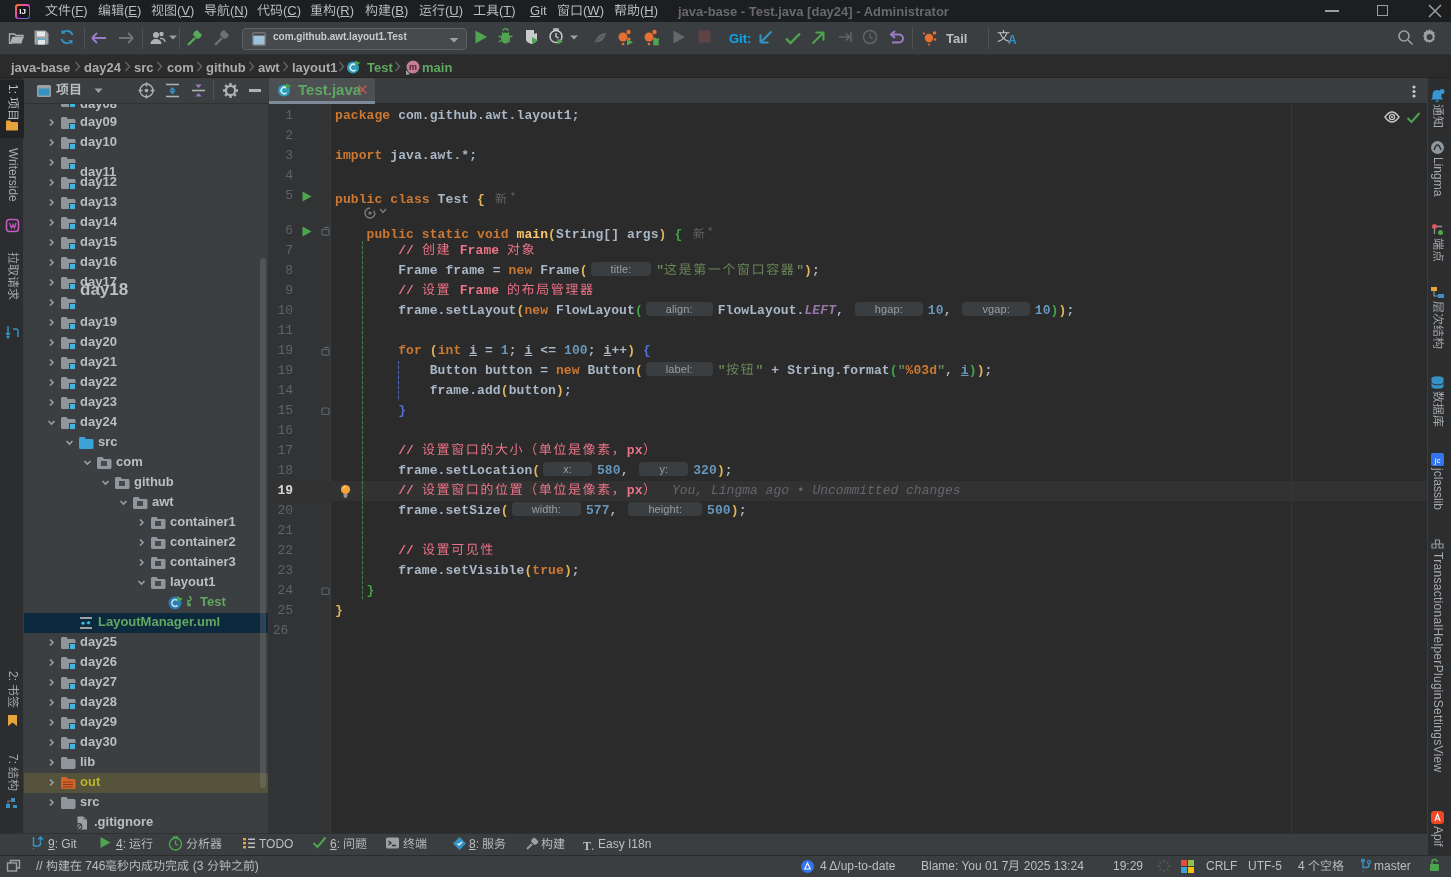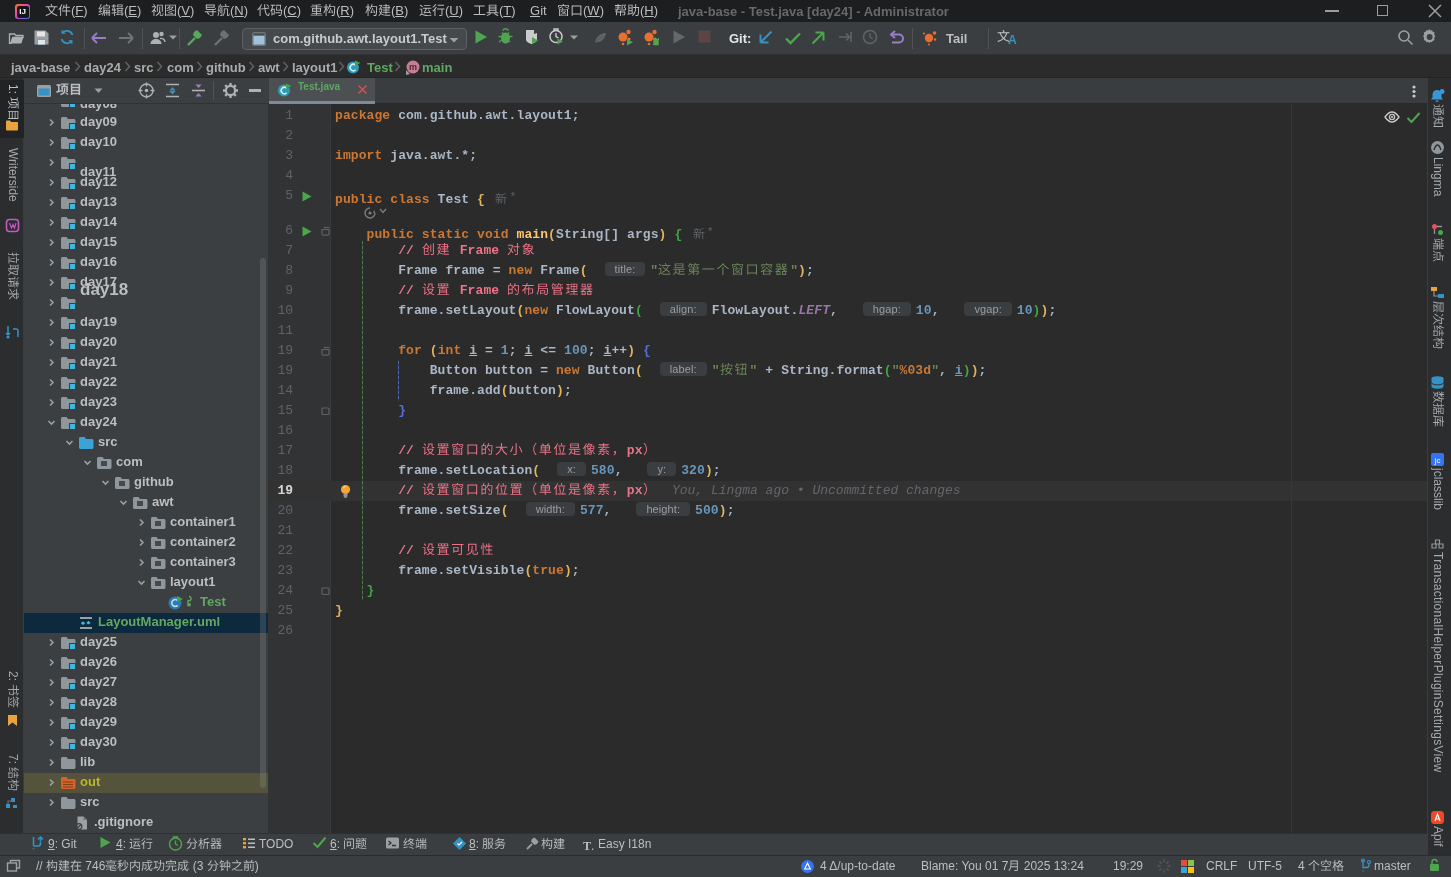--- a/index.html
+++ b/index.html
@@ -4,22 +4,22 @@
 html,body{width:1451px;height:877px;overflow:hidden;background:#2b2b2b;
  font-family:"Liberation Sans",sans-serif;-webkit-font-smoothing:antialiased}
 body>div,div>div{position:absolute}
 .cj{display:inline-block}
 .mono{font-family:"Liberation Mono",monospace;font-size:13px;font-weight:bold;
  line-height:20px;white-space:pre;letter-spacing:0.09px}
 .kw{color:#cc7832}.pl{color:#a9b7c6}.num{color:#6897bb}.str{color:#6a8759}
 .cmt{color:#ed7388}.mth{color:#ffc66d}.cst{color:#9876aa;font-style:italic}
 .pG{color:#dfb45c}.pV{color:#41a645}.pB{color:#5272d9}
 .hint{display:inline-block;position:static;font-family:"Liberation Sans",sans-serif;font-weight:normal;
- font-size:11px;color:#9a9da1;background:#3b3e40;border-radius:4px;padding:0 10px;
- line-height:14px;vertical-align:1px;margin:0 5px 0 17px}
+ font-size:11px;color:#9a9da1;background:#3b3e40;border-radius:4px;padding:0 20px;
+ line-height:14px;vertical-align:1px;margin:0 5px 0 3px}
 .ic{display:inline-block;vertical-align:top}
 span,u,b,i,svg{position:static}
 </style></head><body>
 <div style="left:0px;top:0px;width:1451px;height:22px;background:#1d1e20"></div>
 <div style="left:15px;top:4px;width:15px;height:15px;border-radius:3px;background:linear-gradient(135deg,#f97a12,#e343c3 45%,#2f7fe0)">
     <div style="left:1.5px;top:1.5px;width:12px;height:12px;background:#15161a;border-radius:2px;font-size:8px;font-weight:bold;color:#fff;text-align:center;line-height:12px">IJ</div>
   </div>
 <div style="left:45px;top:3px;width:60px;height:17px;font-size:13px;color:#bbbdbf;white-space:nowrap"><svg class="cj" width="26" height="15" style="vertical-align:-4px">
       <g fill="#bbbdbf" transform="translate(0,11) scale(0.013000)">
         <use href="#g6587r" x="0"></use>
@@ -134,21 +134,21 @@
 <div style="left:212px;top:28px;width:20px;height:20px;"><svg class="ic" width="20" height="20" viewBox="0 0 20 20" style="">
       <path d="M3 17l7-7" stroke="#6e7173" stroke-width="2.4"></path>
       <path d="M9 4l3-2 5 5-2 3-3 1-4-4z" fill="#6e7173"></path>
     </svg></div>
 <div style="left:242px;top:28px;width:225px;height:22px;background:#45494b;border:1px solid #5e6163;border-radius:4px">
     <svg class="ic" width="16" height="16" viewBox="0 0 16 16" style="position:absolute;left:8px;top:2px">
       <rect x="1" y="1" width="14" height="14" rx="2" fill="#6e7376"></rect>
       <rect x="2.5" y="4.5" width="11" height="9" fill="#9fc3dd"></rect>
       <rect x="2.5" y="2.5" width="11" height="2" fill="#46494b"></rect>
     </svg>
-    <div style="left:30px;top:2px;width:195px;height:16px;font-size:13px;color:#c8cacc;font-weight:bold">com.github.awt.layout1.Test</div>
+    <div style="left:30px;top:2px;width:195px;height:16px;font-size:10px;color:#c8cacc;font-weight:bold">com.github.awt.layout1.Test</div>
     <svg class="ic" width="10" height="7" viewBox="0 0 10 7" style="position:absolute;left:206px;top:8px">
       <path d="M0.5 1l4.5 4.5L9.5 1z" fill="#9da0a3"></path>
     </svg>
   </div>
 <div style="left:473px;top:29px;width:20px;height:20px;"><svg class="ic" width="16" height="16" viewBox="0 0 16 16" style="">
       <path d="M2.5 1.5l11.5 6.5-11.5 6.5z" fill="#51a551"></path>
     </svg></div>
 <div style="left:497px;top:28px;width:20px;height:20px;"><svg class="ic" width="17" height="17" viewBox="0 0 17 17" style="">
       <ellipse cx="8.5" cy="10" rx="4.5" ry="5.5" fill="#51a551"></ellipse>
       <path d="M5 4.5l2 2m5-2l-2 2M1.5 8.5h3m8 0h3M2 14l2.5-2m8.5 2l-2.5-2M8.5 6v9" stroke="#51a551" stroke-width="1.4" fill="none"></path>
@@ -185,21 +185,21 @@
       <circle cx="7" cy="16" r="1.3" fill="#e66f32"></circle>
       <ellipse cx="14" cy="14" rx="2.8" ry="3.4" fill="#51a551"></ellipse>
       <path d="M11 11.5h6m-6 5h6m-5.5-6.5l1.5 1.5m4-1.5l-1.5 1.5" stroke="#51a551" stroke-width="1" fill="none"></path>
     </svg></div>
 <div style="left:671px;top:29px;width:20px;height:20px;"><svg class="ic" width="16" height="16" viewBox="0 0 16 16" style="">
       <path d="M2.5 1.5l11.5 6.5-11.5 6.5z" fill="#64686b"></path>
     </svg></div>
 <div style="left:697px;top:29px;width:20px;height:20px;"><svg class="ic" width="15" height="15" viewBox="0 0 15 15" style="">
       <rect x="1.5" y="1.5" width="12" height="12" fill="#5e4444"></rect>
     </svg></div>
-<div style="left:729px;top:31px;width:40px;height:17px;font-size:13px;font-weight:bold;color:#e5e5e5">Git:</div>
+<div style="left:729px;top:31px;width:40px;height:17px;font-size:13px;font-weight:bold;color:#0ea5e9">Git:</div>
 <div style="left:757px;top:29px;width:20px;height:20px;"><svg class="ic" width="17" height="17" viewBox="0 0 17 17" style="">
       <path d="M14.5 2.5L3.5 13.5M3.5 13.5V5.5M3.5 13.5h8" stroke="#3592c4" stroke-width="2" fill="none"></path>
     </svg></div>
 <div style="left:784px;top:29px;width:20px;height:20px;"><svg class="ic" width="18" height="17" viewBox="0 0 18 17" style="">
       <path d="M2 9.5l4.5 4.5L16 4.5" stroke="#4da54d" stroke-width="2.4" fill="none"></path>
     </svg></div>
 <div style="left:810px;top:29px;width:20px;height:20px;"><svg class="ic" width="17" height="17" viewBox="0 0 17 17" style="">
       <path d="M2.5 14.5L13.5 3.5M13.5 3.5v8M13.5 3.5h-8" stroke="#4da54d" stroke-width="2" fill="none"></path>
     </svg></div>
 <div style="left:838px;top:30px;width:20px;height:20px;"><svg class="ic" width="17" height="14" viewBox="0 0 17 14" style="">
@@ -684,21 +684,21 @@
 <div style="left:94px;top:814px;width:200px;height:17px;font-size:13px;font-weight:bold;color:#bcbec0;white-space:nowrap">.gitignore</div>
 <div style="left:260px;top:258px;width:6px;height:530px;background:rgba(164,164,164,0.22);border-radius:3px"></div>
 <div style="left:268px;top:78px;width:1px;height:755px;background:#27292a"></div>
 <div style="left:268px;top:78px;width:1159px;height:26px;background:#3a3d3f;border-bottom:1px solid #282a2b"></div>
 <div style="left:269px;top:78px;width:106px;height:23px;background:#4c5052"></div>
 <div style="left:277px;top:82px;width:16px;height:16px;"><svg class="ic" width="16" height="16" viewBox="0 0 16 16" style="">
       <circle cx="7" cy="8.5" r="6" fill="#2e9bb8"></circle>
       <path d="M9.6 6.2a3.2 3.2 0 1 0 0 4.6" stroke="#d7f0f8" stroke-width="1.5" fill="none"></path>
       <path d="M9 1.5l5.5 2.5-5.5 2.8z" fill="#43a543"></path>
     </svg></div>
-<div style="left:298px;top:81px;width:60px;height:17px;font-size:10px;font-weight:bold;color:#5fa762">Test.java</div>
+<div style="left:298px;top:81px;width:60px;height:17px;font-size:15px;font-weight:bold;color:#5fa762">Test.java</div>
 <div style="left:357px;top:84px;width:11px;height:11px;"><svg class="ic" width="11" height="11" viewBox="0 0 11 11" style="">
       <path d="M1.5 1.5l8 8m0-8l-8 8" stroke="#c75450" stroke-width="1.6"></path>
     </svg></div>
 <div style="left:269px;top:101px;width:106px;height:3px;background:#7d8a97"></div>
 <div style="left:1412px;top:85px;width:4px;height:13px;"><svg class="ic" width="4" height="13" viewBox="0 0 4 13" style="">
       <circle cx="2" cy="2" r="1.6" fill="#c7c9cb"></circle>
       <circle cx="2" cy="6.5" r="1.6" fill="#c7c9cb"></circle>
       <circle cx="2" cy="11" r="1.6" fill="#c7c9cb"></circle>
     </svg></div>
 <div style="left:268px;top:104px;width:1159px;height:729px;background:#2b2b2b"></div>
@@ -725,21 +725,21 @@
 <div style="left:268px;top:421px;width:25px;height:20px;color:#606366;font-family:'Liberation Mono',monospace;font-size:13px;line-height:20px;text-align:right;font-weight:normal">16</div>
 <div style="left:268px;top:441px;width:25px;height:20px;color:#606366;font-family:'Liberation Mono',monospace;font-size:13px;line-height:20px;text-align:right;font-weight:normal">17</div>
 <div style="left:268px;top:461px;width:25px;height:20px;color:#606366;font-family:'Liberation Mono',monospace;font-size:13px;line-height:20px;text-align:right;font-weight:normal">18</div>
 <div style="left:268px;top:481px;width:25px;height:20px;color:#d5d5d5;font-family:'Liberation Mono',monospace;font-size:13px;line-height:20px;text-align:right;font-weight:bold">19</div>
 <div style="left:268px;top:501px;width:25px;height:20px;color:#606366;font-family:'Liberation Mono',monospace;font-size:13px;line-height:20px;text-align:right;font-weight:normal">20</div>
 <div style="left:268px;top:521px;width:25px;height:20px;color:#606366;font-family:'Liberation Mono',monospace;font-size:13px;line-height:20px;text-align:right;font-weight:normal">21</div>
 <div style="left:268px;top:541px;width:25px;height:20px;color:#606366;font-family:'Liberation Mono',monospace;font-size:13px;line-height:20px;text-align:right;font-weight:normal">22</div>
 <div style="left:268px;top:561px;width:25px;height:20px;color:#606366;font-family:'Liberation Mono',monospace;font-size:13px;line-height:20px;text-align:right;font-weight:normal">23</div>
 <div style="left:268px;top:581px;width:25px;height:20px;color:#606366;font-family:'Liberation Mono',monospace;font-size:13px;line-height:20px;text-align:right;font-weight:normal">24</div>
 <div style="left:268px;top:601px;width:25px;height:20px;color:#606366;font-family:'Liberation Mono',monospace;font-size:13px;line-height:20px;text-align:right;font-weight:normal">25</div>
-<div style="left:268px;top:621px;width:25px;height:20px;color:#606366;font-family:'Liberation Mono',monospace;font-size:13px;line-height:20px;text-align:right;font-weight:normal">26</div>
+<div style="left:268px;top:621px;width:25px;height:20px;color:#606366;font-family:'Liberation Mono',monospace;font-size:13px;line-height:20px;text-align:center;font-weight:normal">26</div>
 <div style="left:301px;top:191px;width:11px;height:11px;"><svg class="ic" width="11" height="11" viewBox="0 0 11 11" style="">
       <path d="M1.5 0.5l9 5-9 5z" fill="#4da54d"></path>
     </svg></div>
 <div style="left:301px;top:226px;width:11px;height:11px;"><svg class="ic" width="11" height="11" viewBox="0 0 11 11" style="">
       <path d="M1.5 0.5l9 5-9 5z" fill="#4da54d"></path>
     </svg></div>
 <div style="left:321px;top:226px;width:9px;height:10px;"><svg class="ic" width="9" height="10" viewBox="0 0 9 10" style="">
       <path d="M1 3.5h7v4.5c0 .8-.7 1.2-1.2 1.2h-4.6c-.8 0-1.2-.6-1.2-1.2z" fill="none" stroke="#5f6366" stroke-width="1.2"></path>
       <path d="M2.8 1.5h5.4" stroke="#5f6366" stroke-width="1.2"></path>
     </svg></div>

